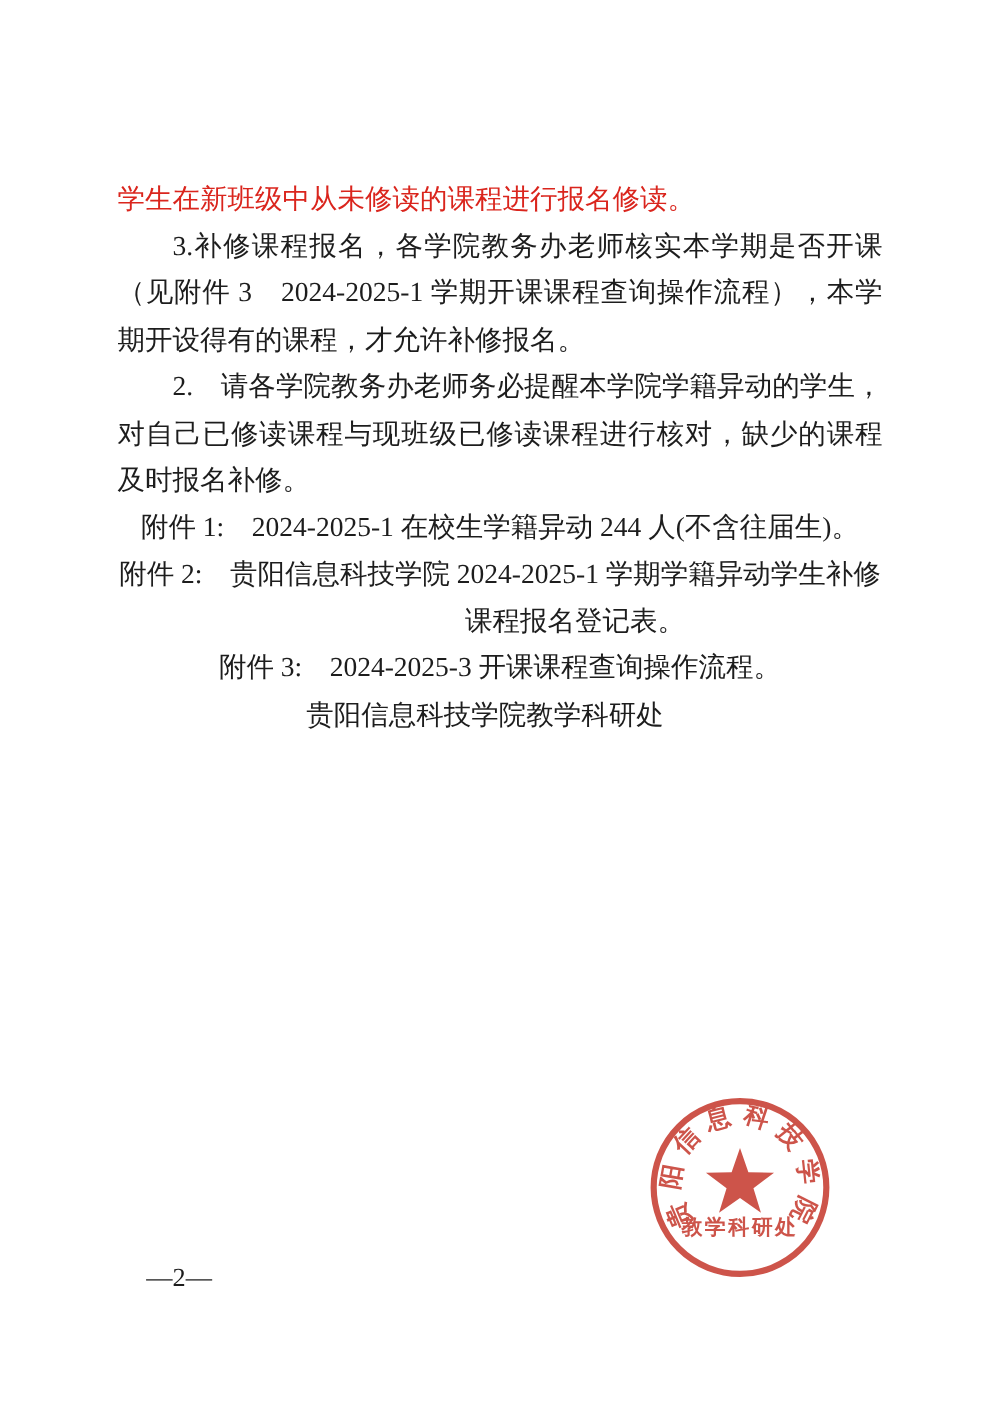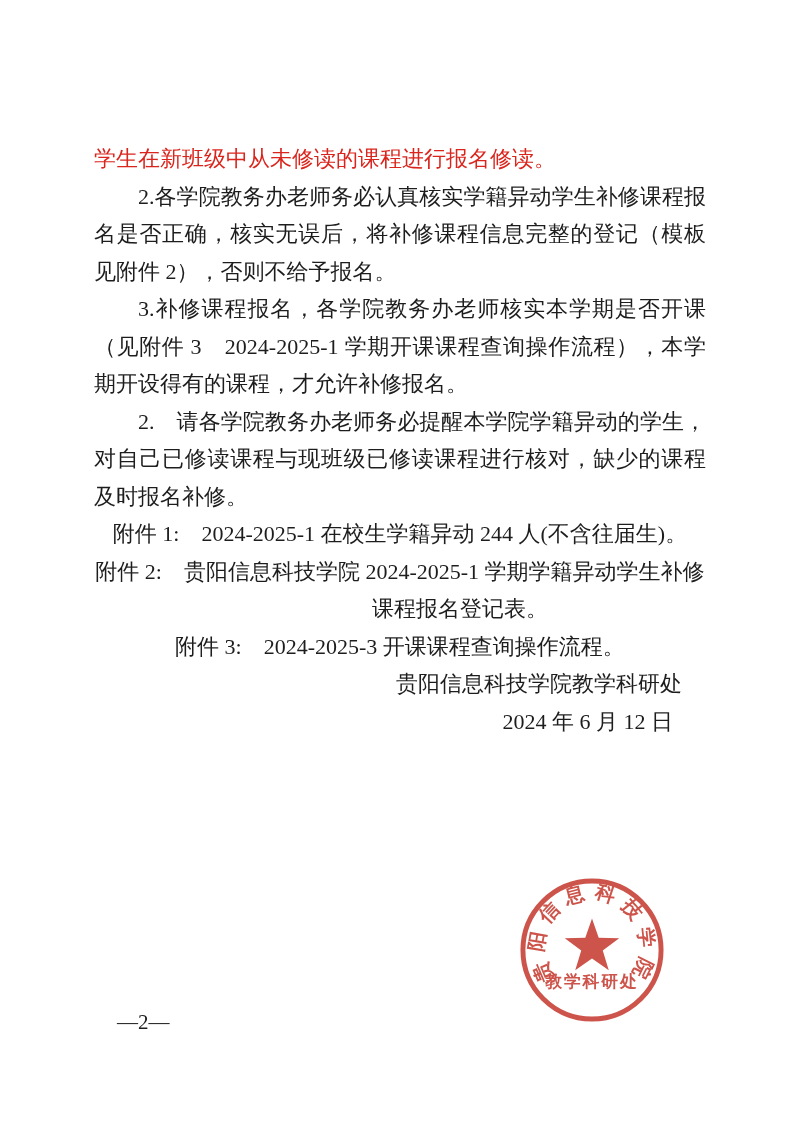--- a/index.html
+++ b/index.html
@@ -21,21 +21,21 @@
   }
   .content p { margin:0; }
   .ind { text-indent:44px; }
   .red { color:#da251d; }
   .heading { font-weight:bold; }
   .attachment {
     text-align:center;
     padding-left:120px;
     text-indent:-120px;
   }
-  .sig-org { text-align:right; padding-right:24px; }
+  .sig-org { text-align:center; padding-right:24px; }
   .sig-date { text-align:right; padding-right:33px; }
   .seal {
     position:absolute;
     left:518px; top:876px;
     width:148px; height:148px;
     mix-blend-mode:multiply;
     opacity:0.88;
     pointer-events:none;
   }
   .seal svg { display:block; }
@@ -51,28 +51,26 @@
     color:#1d1d1d;
   }
 </style>
 </head>
 <body>
 
 <div class="page">
 
   <div class="content">
     <p class="red">学生在新班级中从未修读的课程进行报名修读。</p>
-    <p class="ind">2.各学院教务办老师务必认真核实学籍异动学生补修课程报名是否正确，核实无误后，将补修课程信息完整的登记（模板见附件 2），否则不给予报名。</p>
     <p class="ind">3.补修课程报名，各学院教务办老师核实本学期是否开课（见附件 3　2024-2025-1 学期开课课程查询操作流程），本学期开设得有的课程，才允许补修报名。</p>
     <p class="ind">2.　请各学院教务办老师务必提醒本学院学籍异动的学生，对自己已修读课程与现班级已修读课程进行核对，缺少的课程及时报名补修。</p>
     <p class="attachment">附件 1:　2024-2025-1 在校生学籍异动 244 人(不含往届生)。</p>
     <p class="attachment">附件 2:　贵阳信息科技学院 2024-2025-1 学期学籍异动学生补修课程报名登记表。</p>
     <p class="attachment">附件 3:　2024-2025-3 开课课程查询操作流程。</p>
     <p class="sig-org">贵阳信息科技学院教学科研处</p>
-    <p class="sig-date">2024 年 6 月 12 日</p>
   </div>
 
   <div class="seal">
     <svg viewBox="0 0 150 150" width="148" height="148" xmlns="http://www.w3.org/2000/svg">
       <circle cx="75" cy="75" r="70" fill="none" stroke="#c63c31" stroke-width="5"></circle>
       <path id="sealArc" d="M 38.99 105.21 A 49 49 0 1 1 111.01 105.21" fill="none"></path>
       <text class="seal-arc-text" font-size="20" fill="#c63c31" letter-spacing="8">
         <textPath href="#sealArc" startOffset="3">贵阳信息科技学院</textPath>
       </text>
       <polygon points="75,43 81.8,62.7 102.6,63 85.9,75.6 92,95.5 75,83.5 58,95.5 64.1,75.6 47.4,63 68.2,62.7" fill="#c63c31"></polygon>

